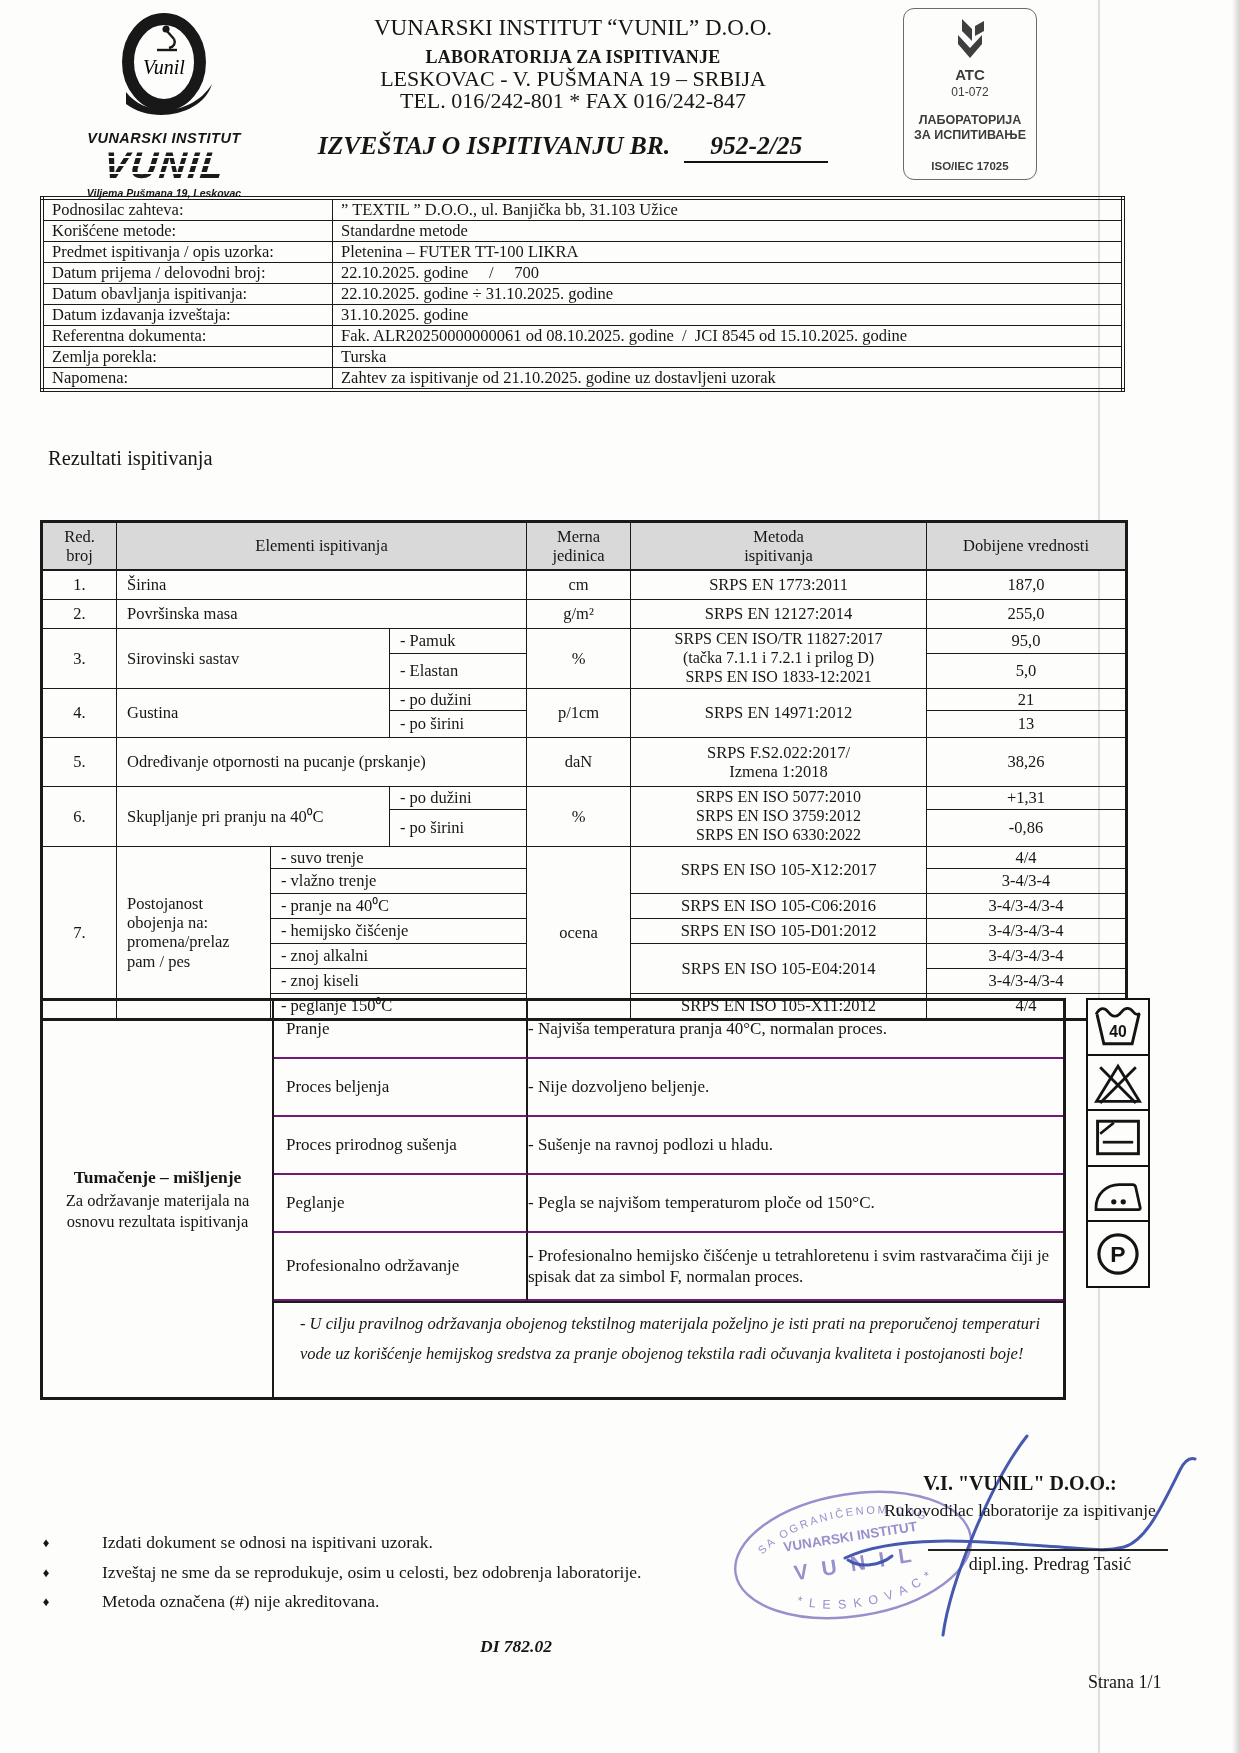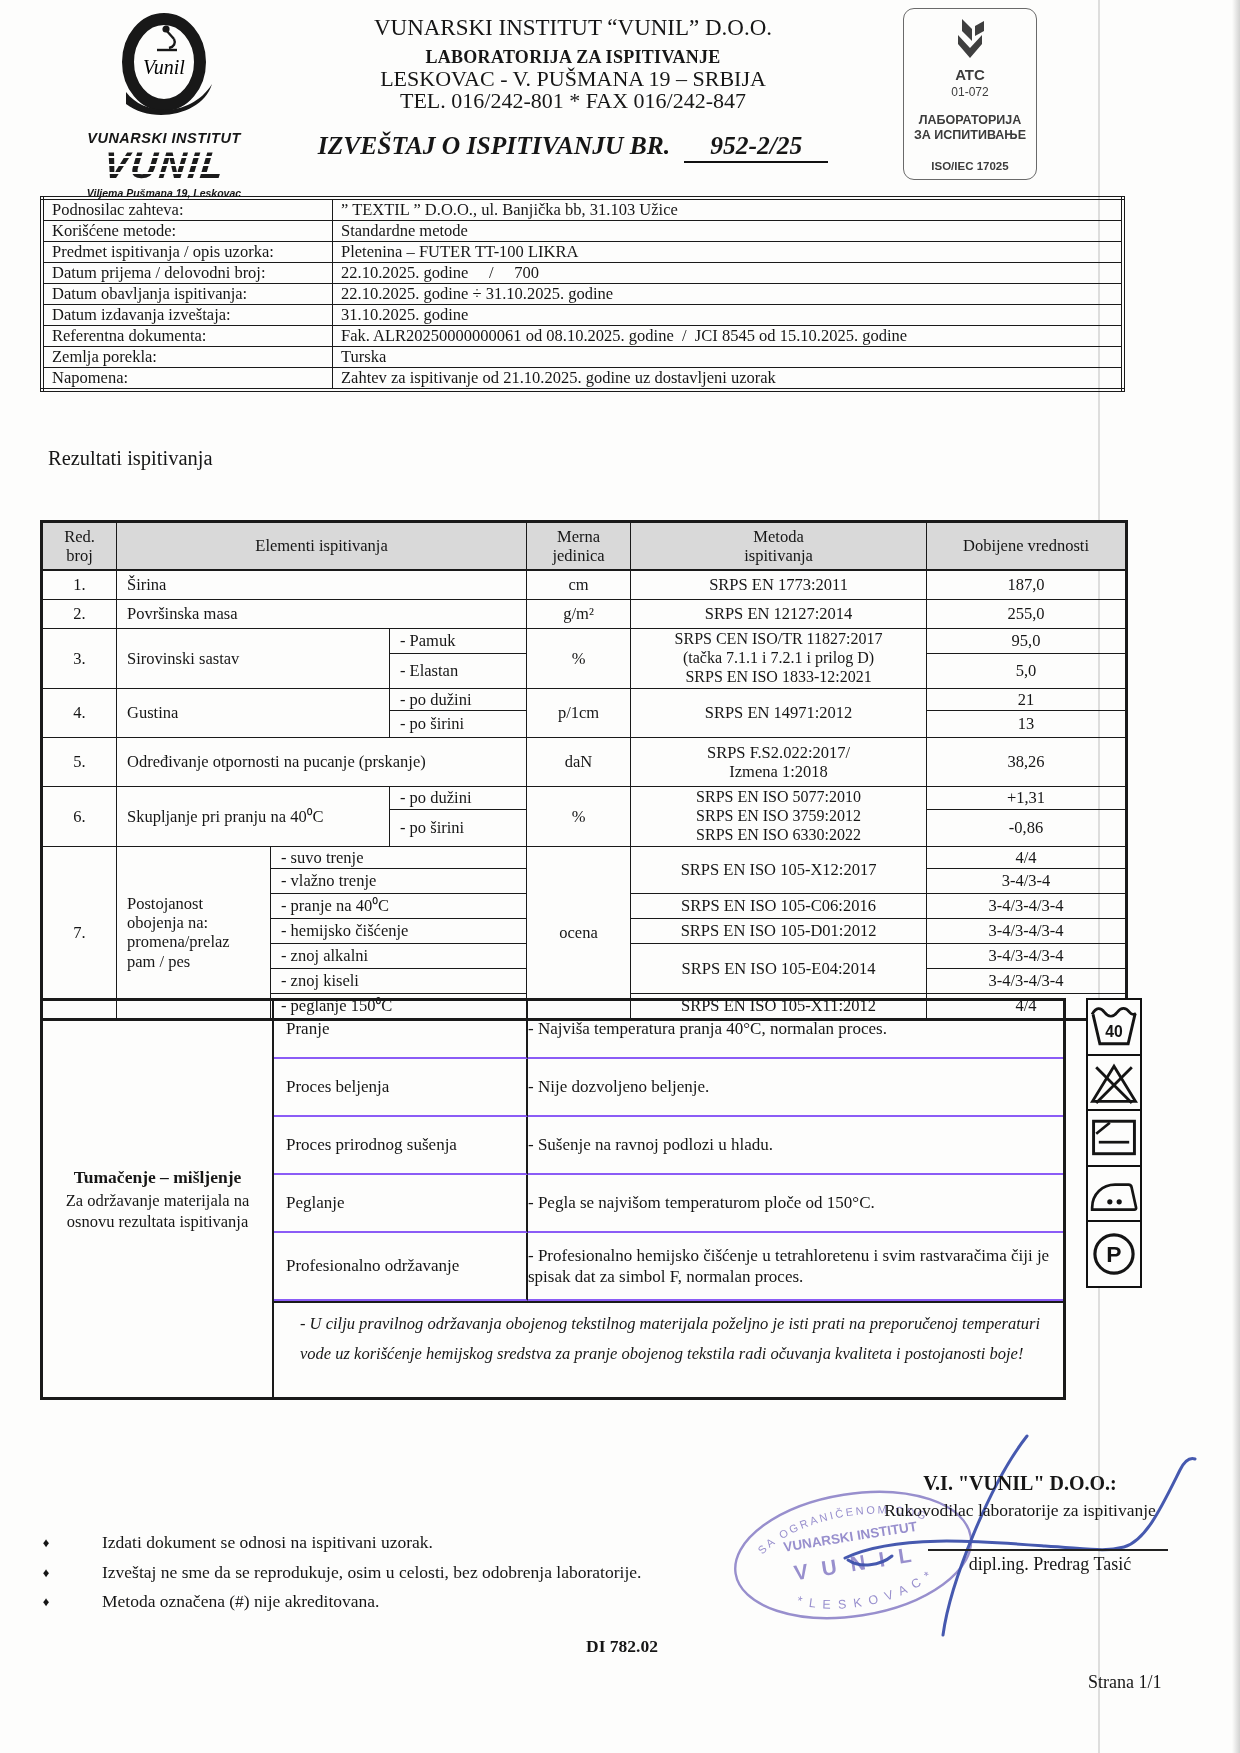--- a/index.html
+++ b/index.html
@@ -39,45 +39,45 @@
   .res-table{left:40px;top:520px;width:1085px;border-collapse:collapse;border:3px solid #1a1a1a;
              table-layout:fixed;font-size:16.5px;}
   .res-table th,.res-table td{border:1.5px solid #1a1a1a;padding:1px 6px;text-align:center;vertical-align:middle;line-height:1.18;}
   .res-table th{background:#d9d9d9;font-weight:normal;white-space:pre-line;height:44px;border-bottom:2.5px solid #1a1a1a;}
   .res-table td.l{text-align:left;padding-left:10px;}
   .res-table .pre{white-space:pre-line;}
   .h26{height:26px;} .h32{height:32px;} .h24{height:24px;} .h46{height:46px;} .h34{height:34px;} .h22{height:22px;}
   
   .care{left:40px;top:998px;width:1020px;display:grid;grid-template-columns:231px 254px 535px;
         grid-template-rows:58px 58px 58px 58px 68px 96px;border:3px solid #1a1a1a;font-size:17px;}
-  .care>div{border-right:2px solid #1a1a1a;border-bottom:2px solid #8b5cf6;display:flex;align-items:center;}
+  .care>div{border-right:2px solid #1a1a1a;border-bottom:2px solid #701a75;display:flex;align-items:center;}
   .care .no-r{border-right:none;} .care .no-b{border-bottom:none;}
   .care-label{grid-row:1/7;flex-direction:column;justify-content:center;text-align:center;padding:0 12px;}
   .care-label .t{font-weight:bold;font-size:17.5px;}
   .care-label .s{font-size:16.5px;line-height:21px;margin-top:2px;}
   .care-name{padding-left:12px;}
   .care-desc{padding-left:0;padding-right:8px;line-height:1.25;}
   .care-note{grid-column:2/4;font-style:italic;font-size:16.5px;line-height:30px;
              padding:6px 18px 12px 26px;border-top:2px solid #1a1a1a;align-items:flex-start!important;}
   .icon-strip{left:1086px;top:998px;width:72px;}
-  .icon-box{width:56px;border:2.5px solid #111;background:#fdfdfc;display:flex;align-items:center;justify-content:center;box-sizing:border-box;}
+  .icon-box{width:64px;border:2.5px solid #111;background:#fdfdfc;display:flex;align-items:center;justify-content:center;box-sizing:border-box;}
   .icon-box+.icon-box{margin-top:-2.5px;}
   .ib58{height:58px;} .ib68{height:68px;}
   
   .sig-company{left:850px;top:1472px;width:340px;text-align:center;font-weight:bold;font-size:20px;}
   .sig-role{left:840px;top:1500px;width:360px;text-align:center;font-size:17.5px;}
   .sig-line{left:928px;top:1549px;width:240px;border-top:2px solid #222;}
   .sig-name{left:900px;top:1554px;width:300px;text-align:center;font-size:18px;}
   .stamp{left:722px;top:1478px;width:262px;height:152px;transform:rotate(-9deg);opacity:.8;}
   .squiggle{left:840px;top:1428px;}
   
   .footnotes{left:30px;top:1528px;width:720px;font-size:17.5px;}
   .fn-row{display:flex;line-height:29.5px;}
   .fn-row .b{width:16px;text-align:center;font-size:13px;margin-left:8px;margin-right:48px;}
-  .doc-code{left:458px;top:1636px;width:200px;text-align:right;font-weight:bold;font-size:17.5px;}
+  .doc-code{left:480px;top:1636px;width:200px;text-align:left;font-weight:bold;font-size:17.5px;font-style:italic;}
   .page-no{left:1088px;top:1672px;font-size:18px;}
   svg text{font-family:"Liberation Sans",sans-serif;}
 </style>
 </head>
 <body>
 
 <div class="page">
   <div class="abs scan-line"></div>
   <div class="abs scan-edge"></div>
 

